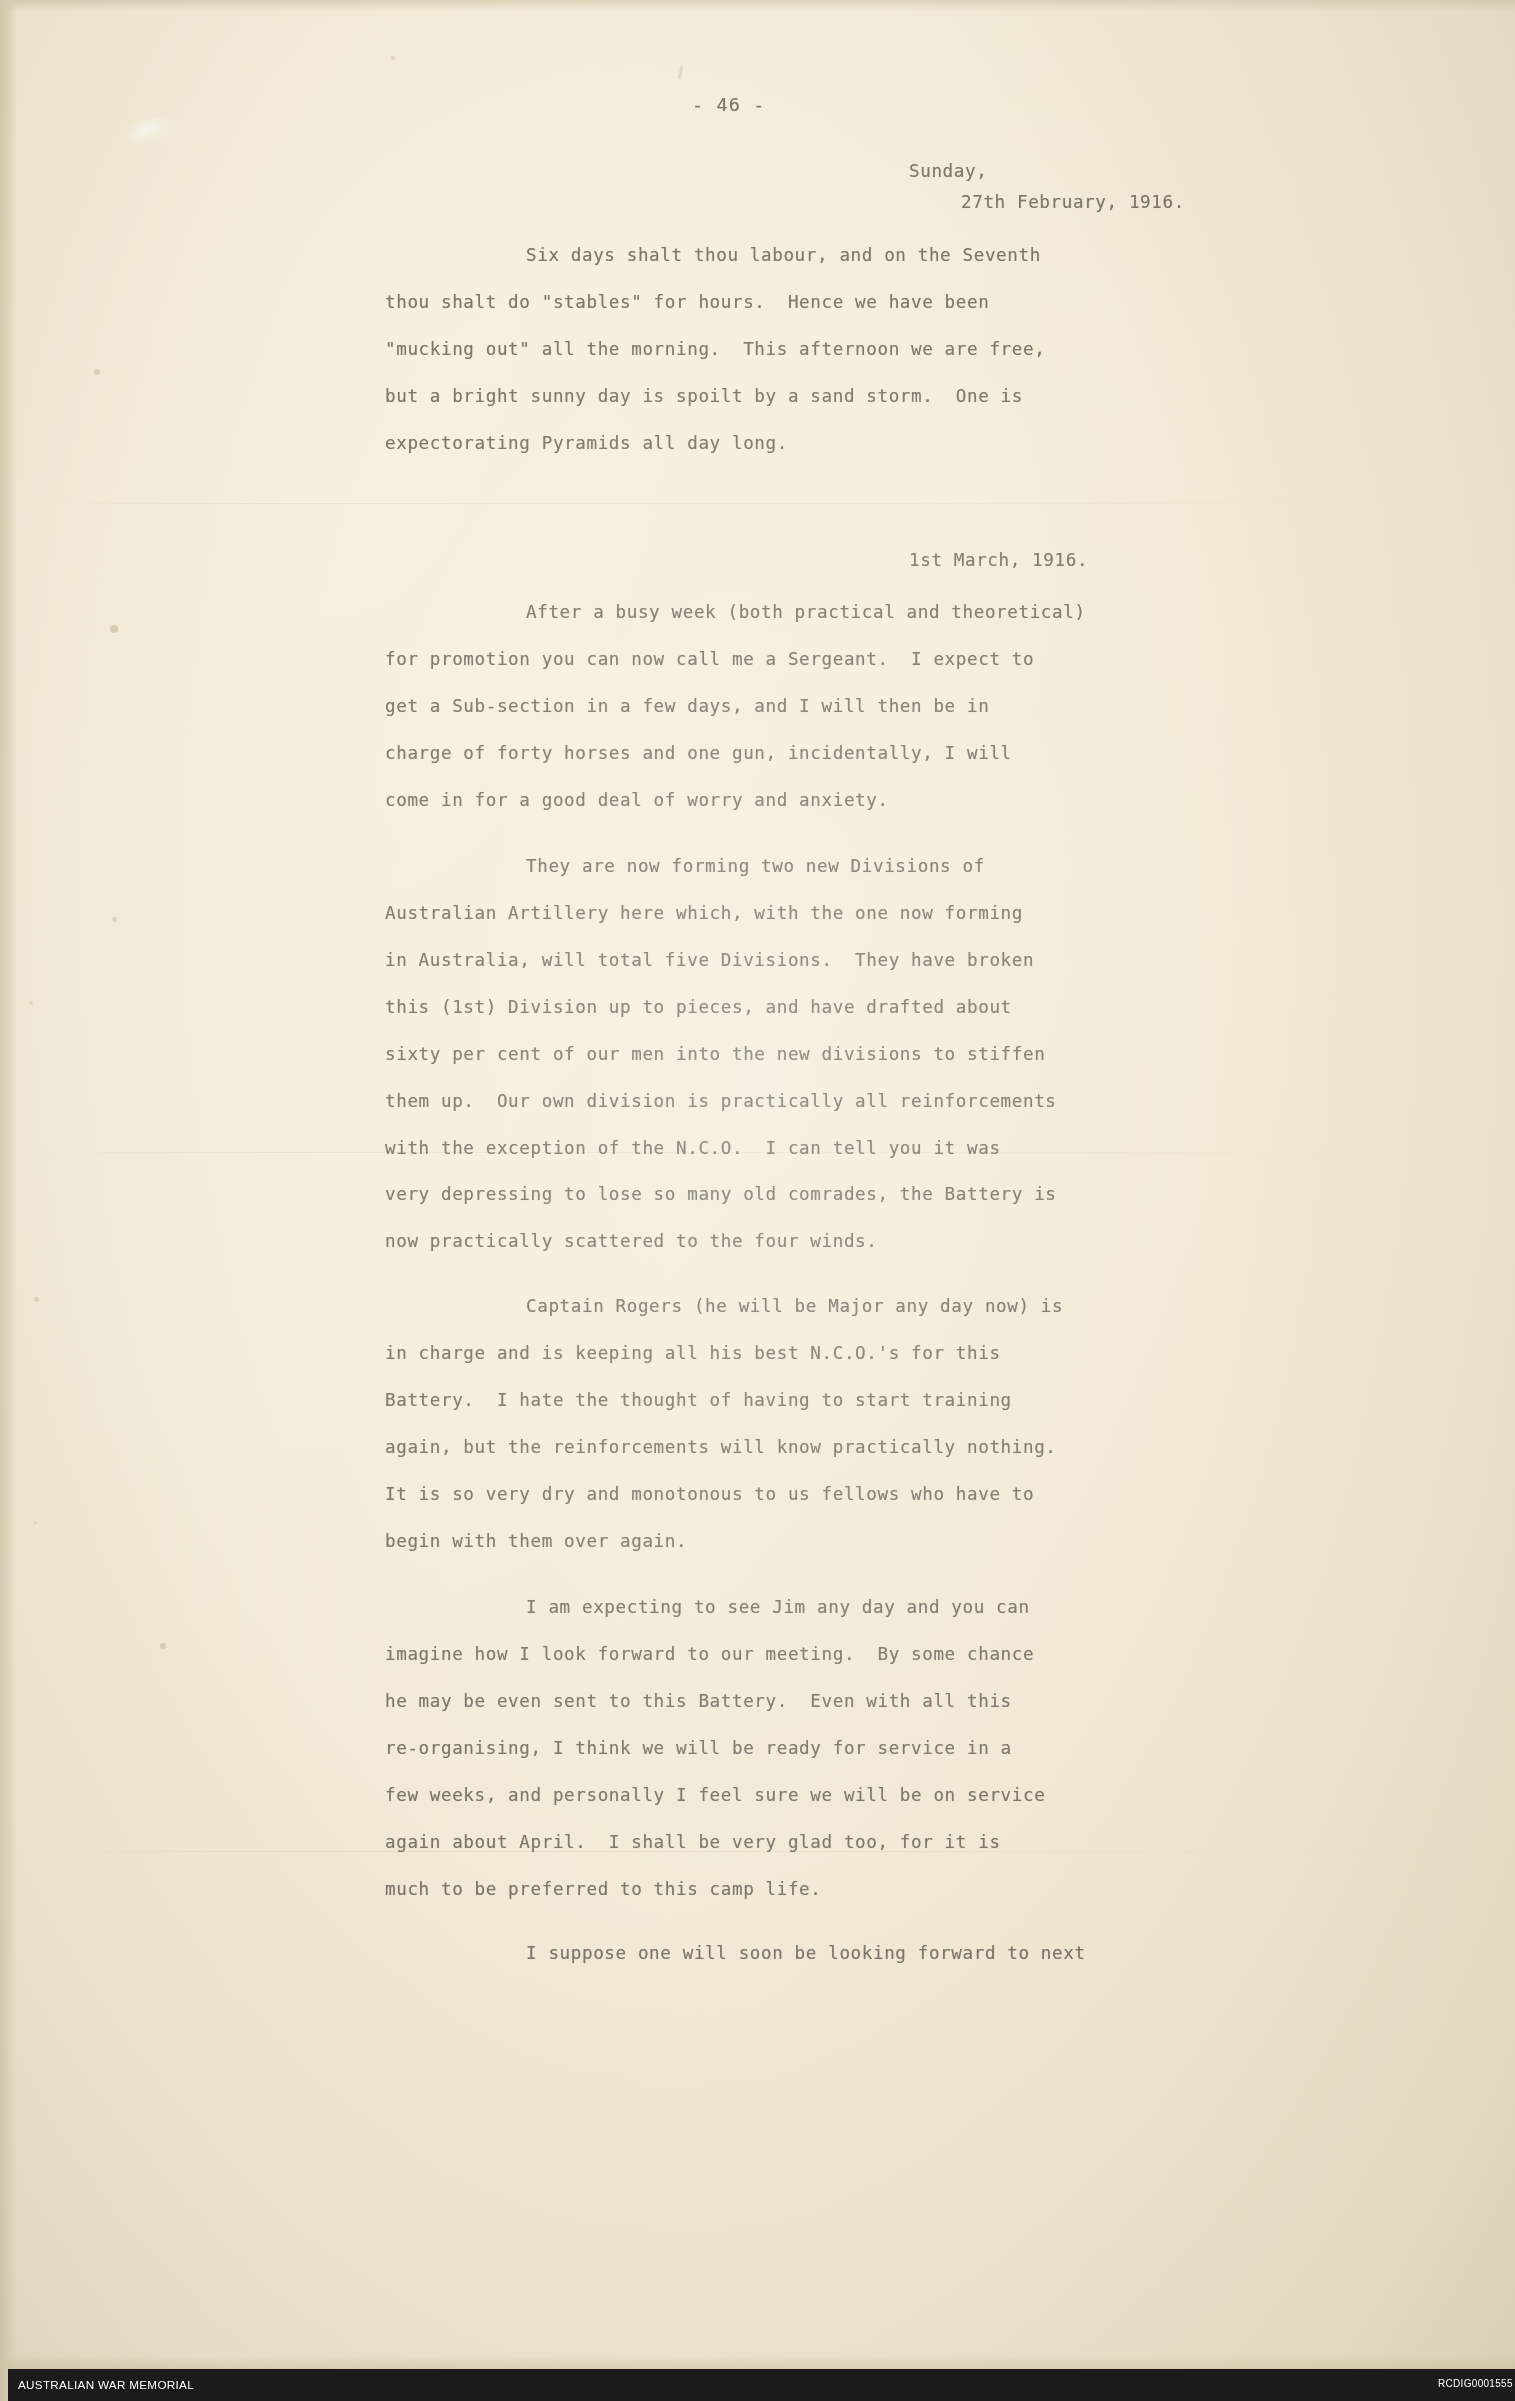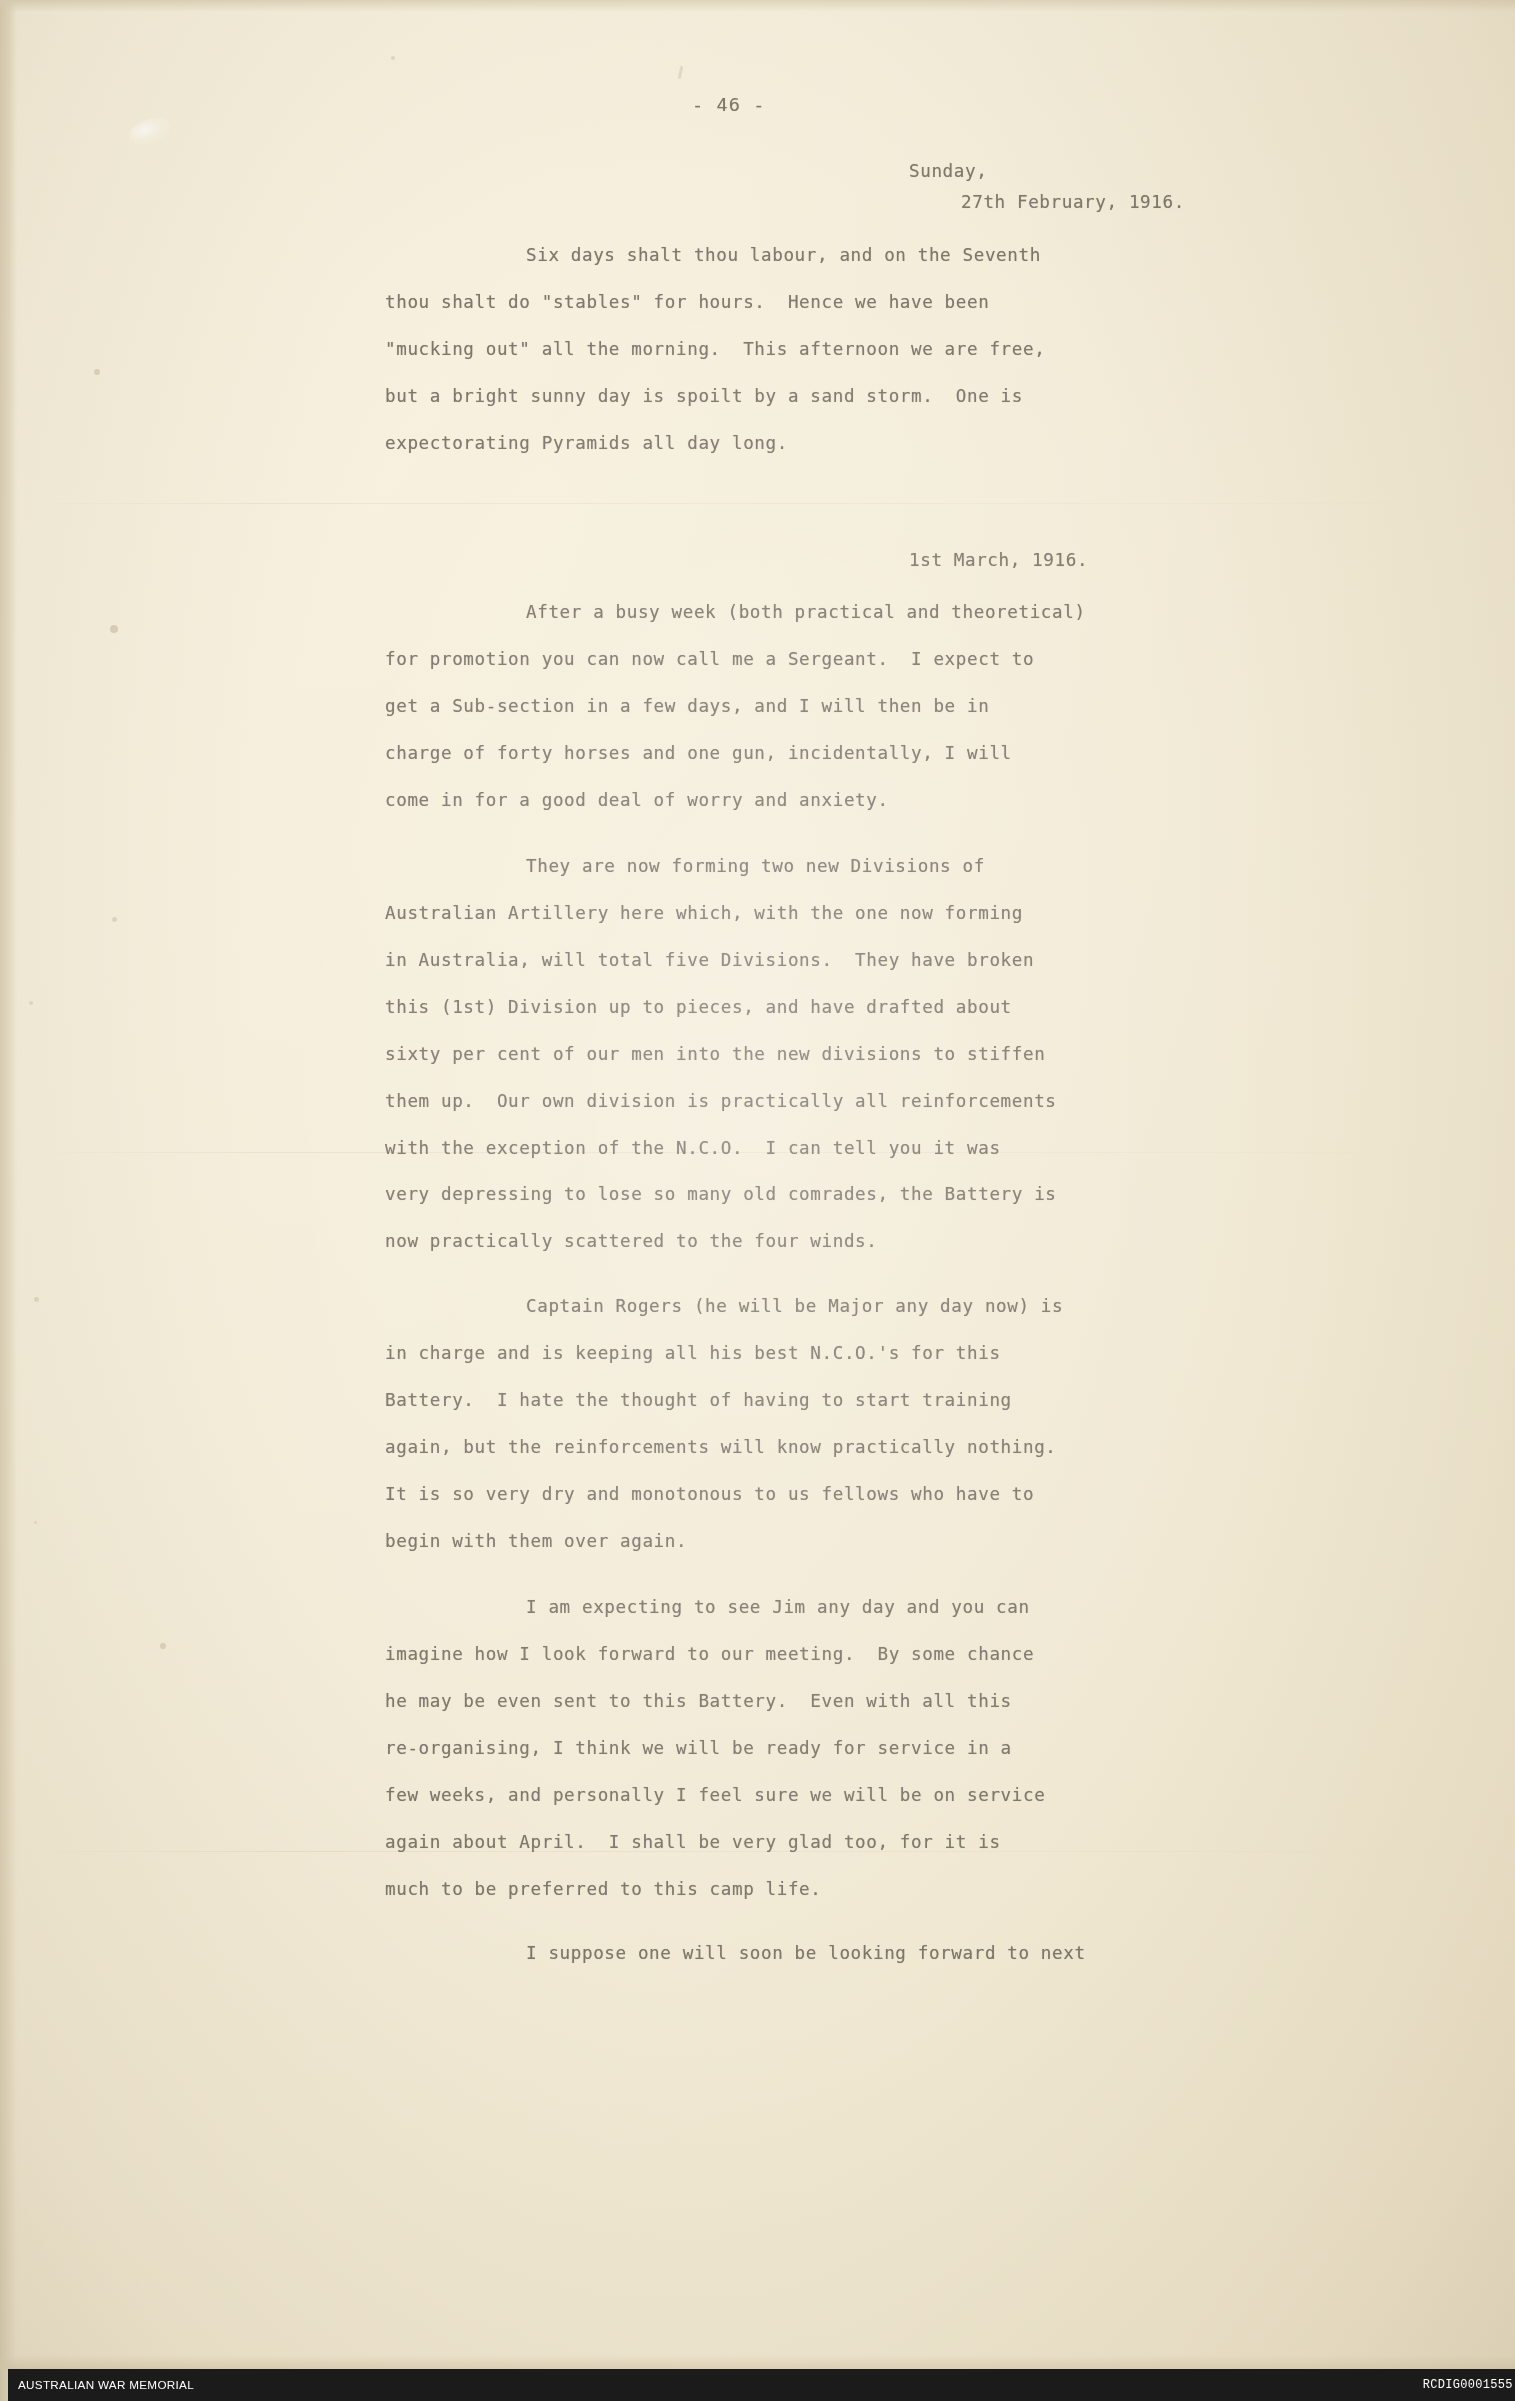--- a/index.html
+++ b/index.html
@@ -130,22 +130,22 @@
     left: 10px; top: 9px;
     color: #ffffff;
     font-family: "Liberation Sans", sans-serif;
     font-size: 11.7px;
     letter-spacing: 0.3px;
   }
   .footer-id {
     position: absolute;
     right: 11.2px; top: 9px;
     color: #ffffff;
-    font-family: Liberation Mono, monospace;
-    font-size: 12px;
+    font-family: Liberation Sans, sans-serif;
+    font-size: 10px;
     letter-spacing: 0.3px;
   }
 </style>
 </head>
 <body>
 
 <div id="scan">
 
   <div class="scan-edge-left"></div>
   <div class="scan-edge-top"></div>

